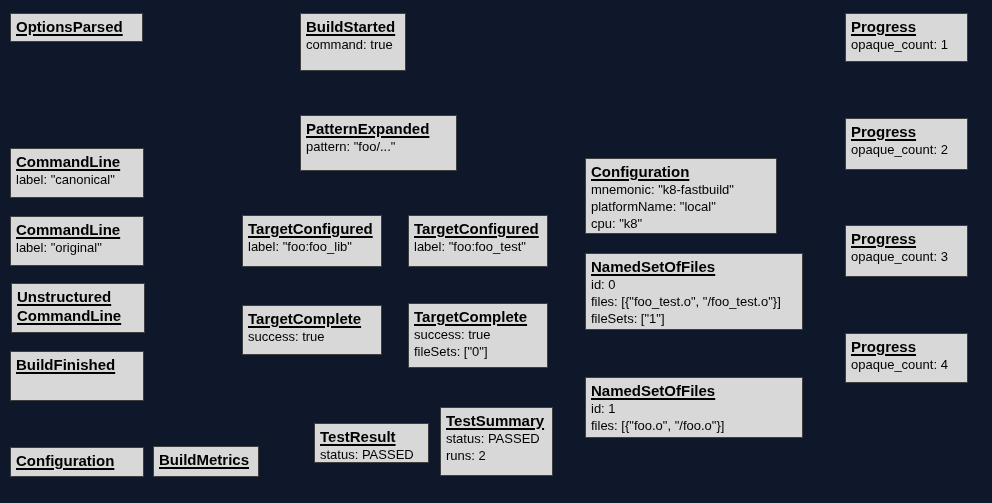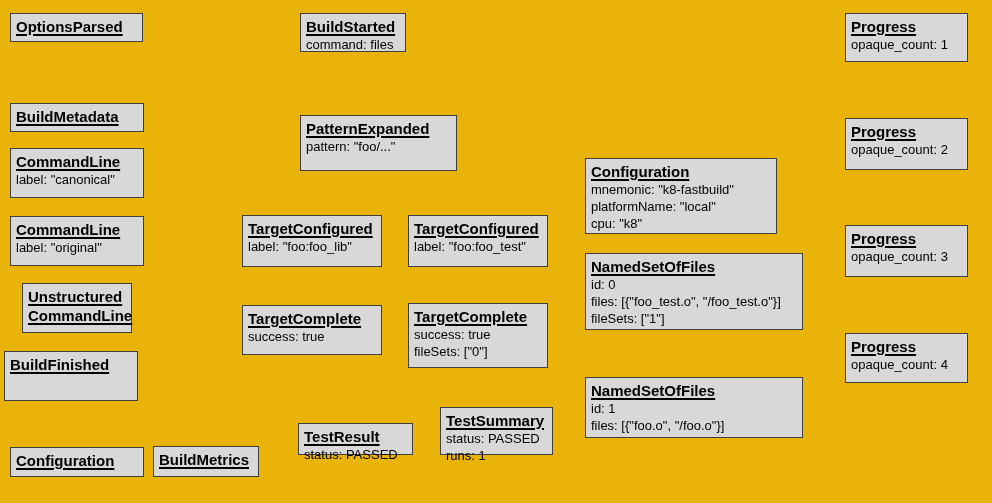--- a/index.html
+++ b/index.html
@@ -1,21 +1,21 @@
 <!DOCTYPE html>
 <html><head>
 <meta charset="utf-8">
 <style>
   html, body { margin: 0; padding: 0; }
   body { background: #000; }
   .canvas {
     position: relative;
     width: 992px;
     height: 503px;
-    background: #eab308;
+    background: #0f172a;
     overflow: hidden;
     font-family: "Liberation Sans", sans-serif;
   }
   .node {
     position: absolute;
     background: #d8d8d8;
     border: 1px solid #3f3f3f;
     box-sizing: border-box;
     padding: 3px 5px 0 5px;
     color: #000;
@@ -43,70 +43,65 @@
 
 <div class="canvas">
 
   <div class="node" style="left:10px;top:13px;width:133px;height:29px">
     <div class="title">
         <span class="tl">OptionsParsed</span>
       </div>
   </div>
 
 
-  <div class="node" style="left:10px;top:103px;width:134px;height:29px">
-    <div class="title">
-        <span class="tl">BuildMetadata</span>
-      </div>
-  </div>
 
   <div class="node" style="left:10px;top:148px;width:134px;height:50px">
     <div class="title">
         <span class="tl">CommandLine</span>
       </div>
     <div class="line">label: "canonical"</div>
   </div>
 
   <div class="node" style="left:10px;top:216px;width:134px;height:50px">
     <div class="title">
         <span class="tl">CommandLine</span>
       </div>
     <div class="line">label: "original"</div>
   </div>
 
-  <div class="node" style="left:22px;top:283px;width:110px;height:50px">
+  <div class="node" style="left:11px;top:283px;width:134px;height:50px">
     <div class="title">
       <span class="tl">Unstructured</span>
       <span class="tl">CommandLine</span>
     </div>
   </div>
 
-  <div class="node" style="left:4px;top:351px;width:134px;height:50px">
+  <div class="node" style="left:10px;top:351px;width:134px;height:50px">
     <div class="title">
         <span class="tl">BuildFinished</span>
       </div>
   </div>
 
   <div class="node" style="left:10px;top:447px;width:134px;height:30px">
     <div class="title">
         <span class="tl">Configuration</span>
       </div>
   </div>
 
   <div class="node" style="left:153px;top:446px;width:106px;height:31px">
     <div class="title">
         <span class="tl">BuildMetrics</span>
       </div>
   </div>
 
-  <div class="node" style="left:300px;top:13px;width:106px;height:39px">
+  <div class="node" style="left:300px;top:13px;width:106px;height:58px">
     <div class="title">
         <span class="tl">BuildStarted</span>
       </div>
-    <div class="line">command: files</div>
+    <div class="line">command: true</div>
   </div>
 
   <div class="node" style="left:300px;top:115px;width:157px;height:56px">
     <div class="title">
         <span class="tl">PatternExpanded</span>
       </div>
     <div class="line">pattern: "foo/..."</div>
   </div>
 
   <div class="node" style="left:242px;top:215px;width:140px;height:52px">
@@ -131,33 +126,33 @@
   </div>
 
   <div class="node" style="left:408px;top:303px;width:140px;height:65px">
     <div class="title">
         <span class="tl">TargetComplete</span>
       </div>
     <div class="line">success: true</div>
     <div class="line">fileSets: ["0"]</div>
   </div>
 
-  <div class="node" style="left:298px;top:423px;width:115px;height:32px">
+  <div class="node" style="left:314px;top:423px;width:115px;height:40px">
     <div class="title">
         <span class="tl">TestResult</span>
       </div>
     <div class="line">status: PASSED</div>
   </div>
 
-  <div class="node" style="left:440px;top:407px;width:113px;height:48px">
+  <div class="node" style="left:440px;top:407px;width:113px;height:69px">
     <div class="title">
         <span class="tl">TestSummary</span>
       </div>
     <div class="line">status: PASSED</div>
-    <div class="line">runs: 1</div>
+    <div class="line">runs: 2</div>
   </div>
 
 
   <div class="node" style="left:585px;top:158px;width:192px;height:76px">
     <div class="title">
         <span class="tl">Configuration</span>
       </div>
     <div class="line">mnemonic: "k8-fastbuild"</div>
     <div class="line">platformName: "local"</div>
     <div class="line">cpu: "k8"</div>

